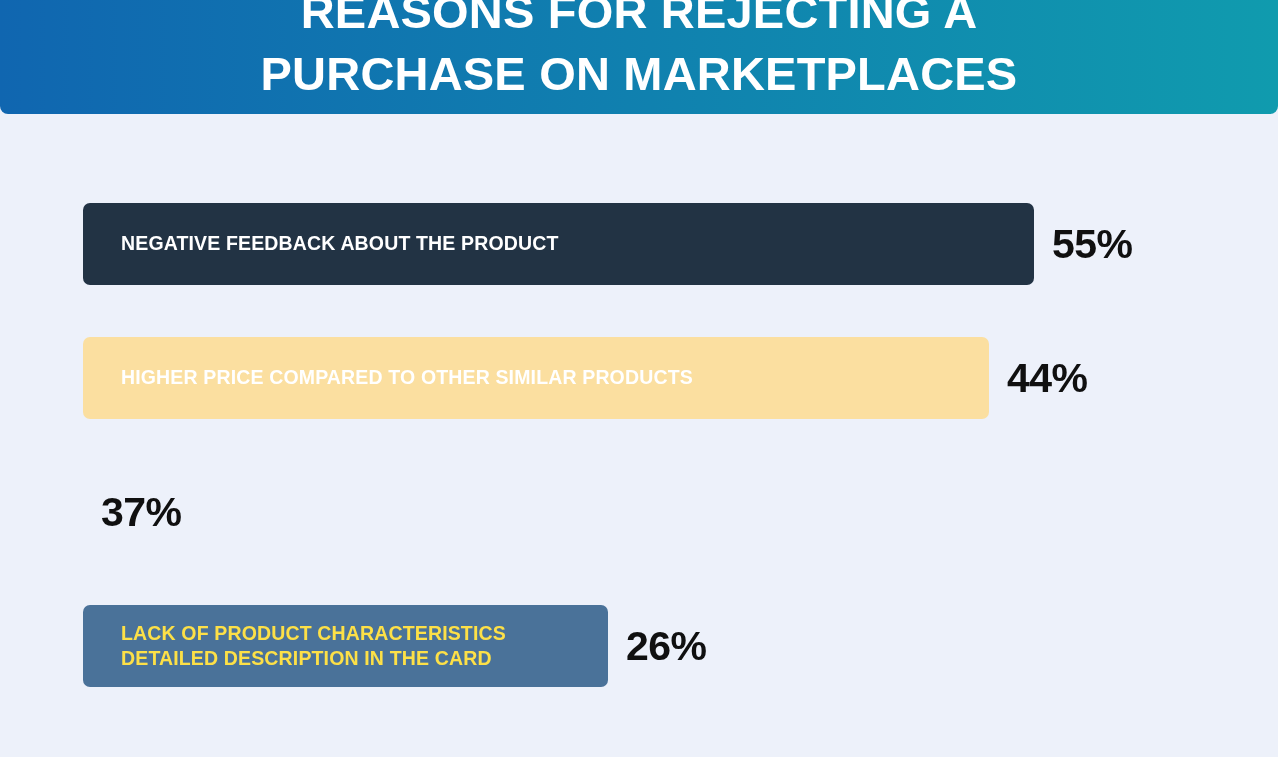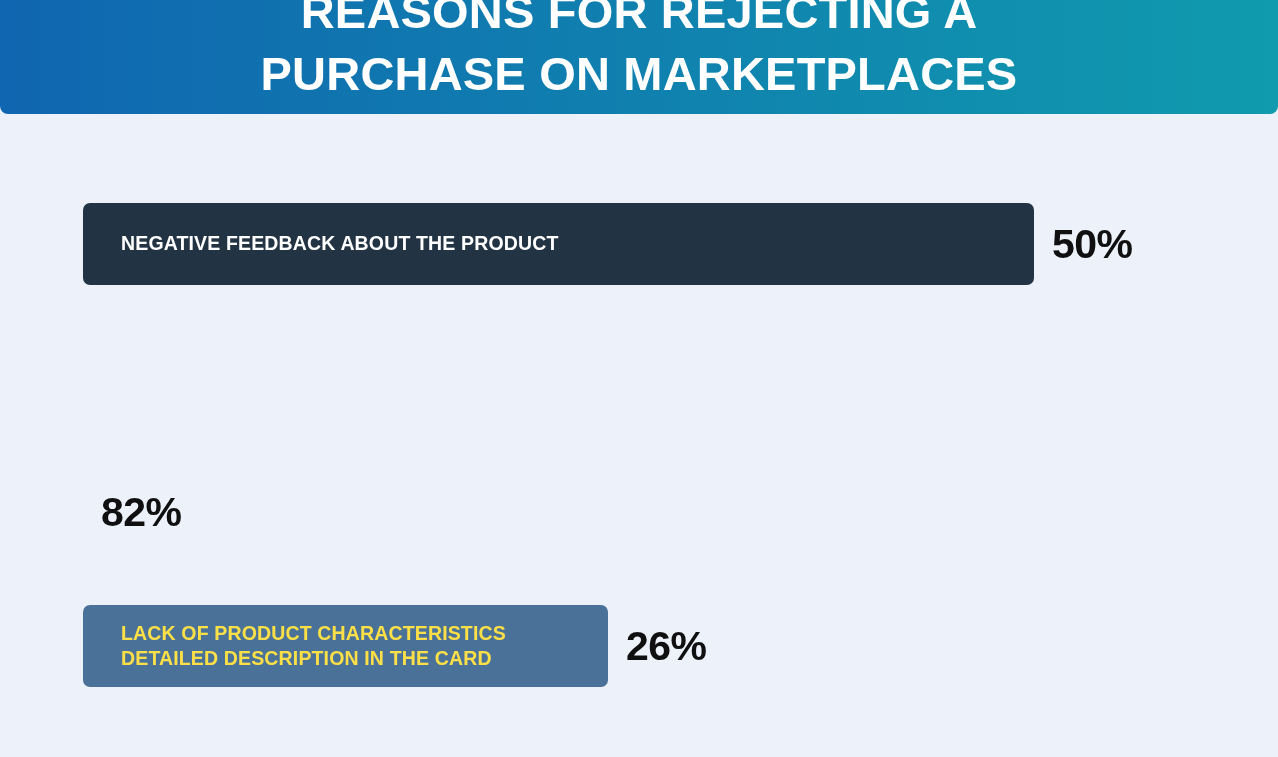--- a/index.html
+++ b/index.html
@@ -114,26 +114,32 @@
     <h1 class="header-title">REASONS FOR REJECTING A
 PURCHASE ON MARKETPLACES</h1>
   </div>
 
   <div class="chart-area">
 
     <div class="bar-row" id="row-0">
       <div class="bar" style="width: 951px; background: rgb(34, 51, 68);">
         <span class="bar-label" style="color: rgb(255, 255, 255);">NEGATIVE FEEDBACK ABOUT THE PRODUCT</span>
       </div>
-      <span class="bar-value">50%</span>
+      <span class="bar-value">55%</span>
     </div>
 
+    <div class="bar-row" id="row-1">
+      <div class="bar" style="width: 906px; background: rgb(251, 223, 160);">
+        <span class="bar-label" style="color: rgb(255, 255, 255);">HIGHER PRICE COMPARED TO OTHER SIMILAR PRODUCTS</span>
+      </div>
+      <span class="bar-value">44%</span>
+    </div>
 
     <div class="bar-row" id="row-2">
-      <span class="bar-value">82%</span>
+      <span class="bar-value">37%</span>
     </div>
 
     <div class="bar-row" id="row-3">
       <div class="bar" style="width: 525px; background: rgb(74, 114, 153);">
         <span class="bar-label" style="color: #fde047;">LACK OF PRODUCT CHARACTERISTICS
 DETAILED DESCRIPTION IN THE CARD</span>
       </div>
       <span class="bar-value">26%</span>
     </div>
 

